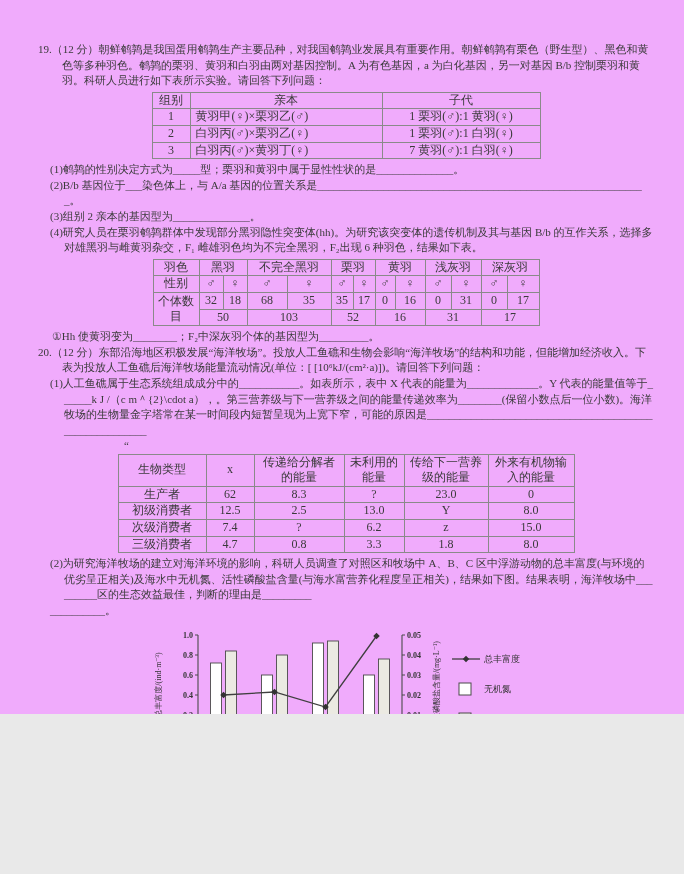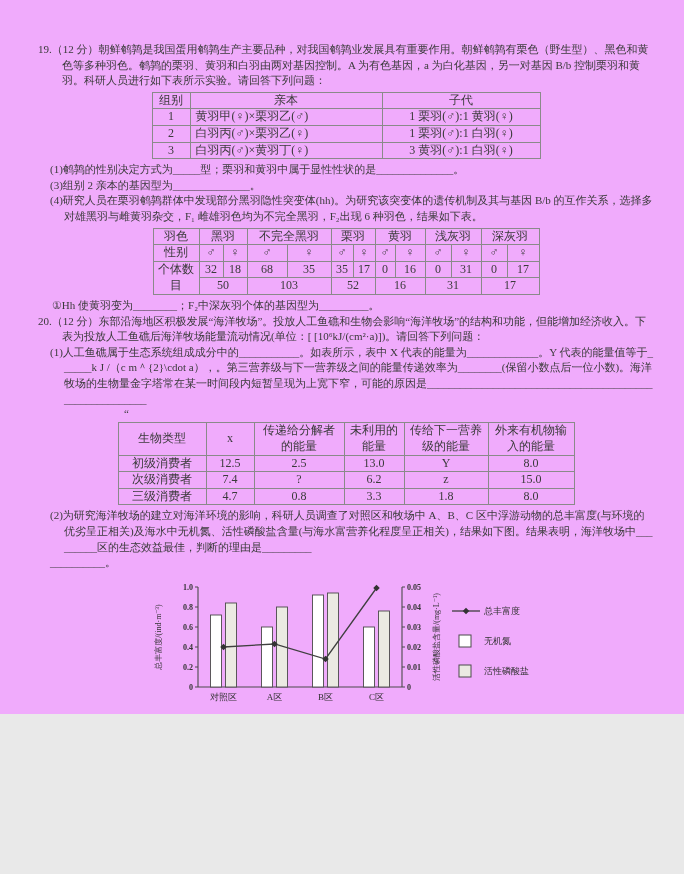--- a/index.html
+++ b/index.html
@@ -50,26 +50,27 @@
         <td>1 栗羽(♂):1 黄羽(♀)</td>
       </tr>
       <tr>
         <td>2</td>
         <td class="left">白羽丙(♂)×栗羽乙(♀)</td>
         <td>1 栗羽(♂):1 白羽(♀)</td>
       </tr>
       <tr>
         <td>3</td>
         <td class="left">白羽丙(♂)×黄羽丁(♀)</td>
-        <td>3 黄羽(♂):1 白羽(♀)</td>
+        <td>7 黄羽(♂):1 白羽(♀)</td>
       </tr>
     </tbody>
       </table>
 
     <p class="sub">(1)鹌鹑的性别决定方式为_____型；栗羽和黄羽中属于显性性状的是______________。</p>
+    <p class="sub">(2)B/b 基因位于___染色体上，与 A/a 基因的位置关系是____________________________________________________________。</p>
     <p class="sub">(3)组别 2 亲本的基因型为______________。</p>
     <p class="sub">(4)研究人员在栗羽鹌鹑群体中发现部分黑羽隐性突变体(hh)。为研究该突变体的遗传机制及其与基因 B/b 的互作关系，选择多对雄黑羽与雌黄羽杂交，F₁ 雌雄羽色均为不完全黑羽，F₂出现 6 种羽色，结果如下表。</p>
 
     <table class="t feather">
       <colgroup>
         <col style="width:46px">
         <col style="width:24px">
           <col style="width:24px">
         <col style="width:40px">
           <col style="width:44px">
@@ -152,20 +153,28 @@
           <col style="width:86px">
         </colgroup>
       <tbody>
           <tr>
         <th>生物类型</th>
         <th>x</th>
         <th>传递给分解者的能量</th>
         <th>未利用的能量</th>
         <th>传给下一营养级的能量</th>
         <th>外来有机物输入的能量</th>
+      </tr>
+      <tr>
+        <td>生产者</td>
+        <td>62</td>
+        <td>8.3</td>
+        <td>?</td>
+        <td>23.0</td>
+        <td>0</td>
       </tr>
       <tr>
         <td>初级消费者</td>
         <td>12.5</td>
         <td>2.5</td>
         <td>13.0</td>
         <td>Y</td>
         <td>8.0</td>
       </tr>
       <tr>

